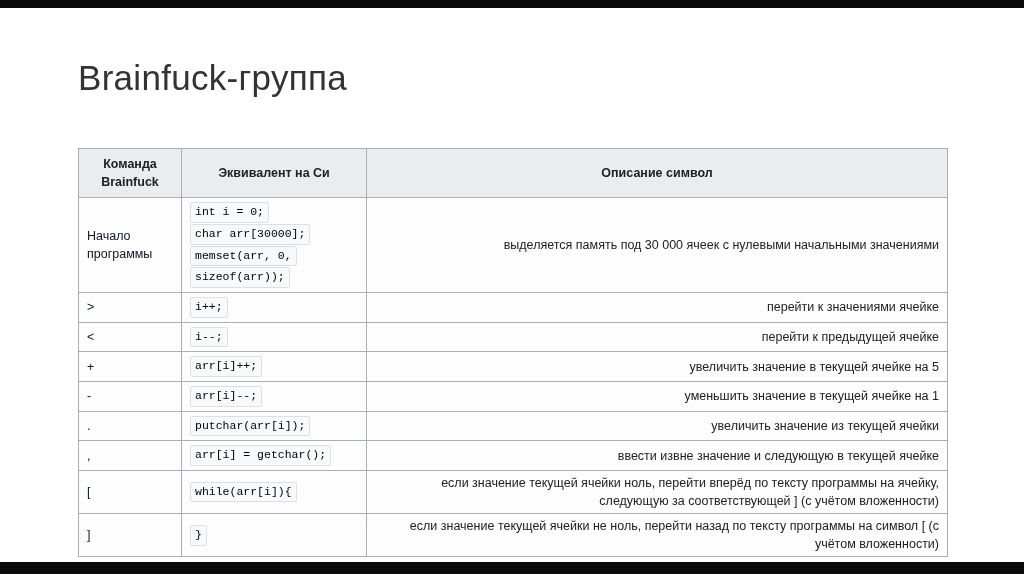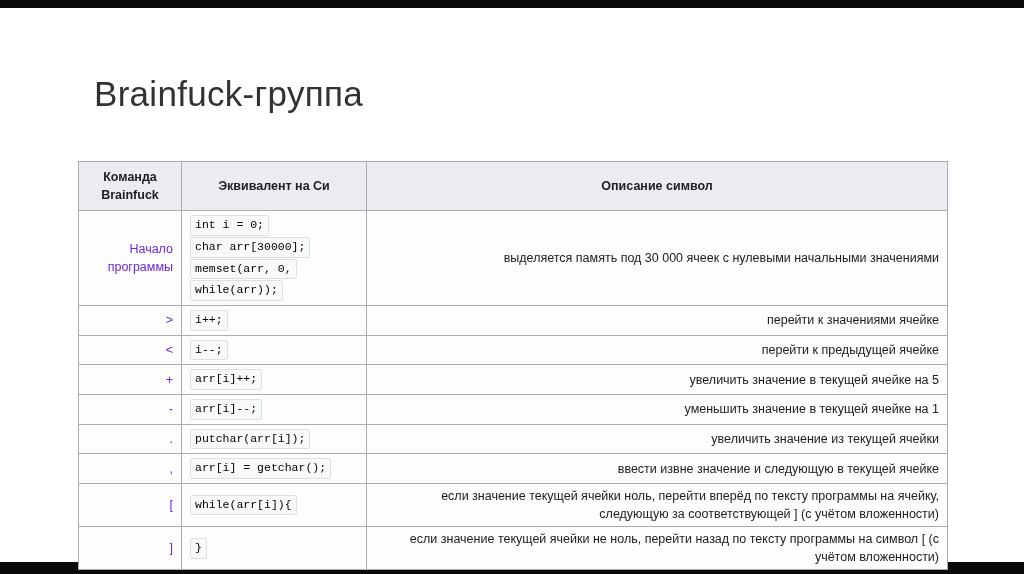--- a/index.html
+++ b/index.html
@@ -17,32 +17,32 @@
   }
   .slide {
     position: absolute;
     top: 8px;
     left: 0;
     width: 1024px;
     height: 554px;
     background: #ffffff;
   }
   .title {
-    margin: 16px;
+    margin: 0;
     position: absolute;
     top: 50px;
     left: 78px;
     font-size: 35px;
     font-weight: 400;
     color: #333333;
     letter-spacing: 0.3px;
   }
   table.wikitable {
     position: absolute;
-    top: 153px;
+    top: 140px;
     left: 78px;
     width: 870px;
     border-collapse: collapse;
     background: #fdfdfd;
     color: #202122;
     font-size: 12.5px;
     table-layout: fixed;
   }
   .wikitable th, .wikitable td {
     border: 1px solid #a9aeb3;
@@ -53,22 +53,22 @@
   }
   .wikitable th {
     background: #eaecf0;
     text-align: center;
     font-weight: 700;
     padding: 6px 8px;
   }
   th.col-cmd, td.cmd { width: 86px; }
   th.col-c,  td.code { width: 168px; }
   td.cmd {
-    text-align: right;
-    color: #6d28d9;
+    text-align: left;
+    color: #0f172a;
     margin-left: 27px;
   }
   td.code { text-align: left; }
   td.desc { text-align: right; }
   .code-line { margin: 1px 0; }
   code.chip {
     display: inline-block;
     font-family: "Liberation Mono", "DejaVu Sans Mono", monospace;
     font-size: 11.5px;
     background: #f8f9fa;
@@ -95,21 +95,21 @@
         </tr>
       </thead>
       <tbody>
 
         <tr>
           <td class="cmd">Начало программы</td>
           <td class="code">
             <div class="code-line"><code class="chip">int i = 0;</code></div>
             <div class="code-line"><code class="chip">char arr[30000];</code></div>
             <div class="code-line"><code class="chip">memset(arr, 0,</code></div>
-            <div class="code-line"><code class="chip">while(arr));</code></div>
+            <div class="code-line"><code class="chip">sizeof(arr));</code></div>
           </td>
           <td class="desc">выделяется память под 30 000 ячеек с нулевыми начальными значениями</td>
         </tr>
 
         <tr>
           <td class="cmd">&gt;</td>
           <td class="code">
             <div class="code-line"><code class="chip">i++;</code></div>
           </td>
           <td class="desc">перейти к значениями ячейке</td>

